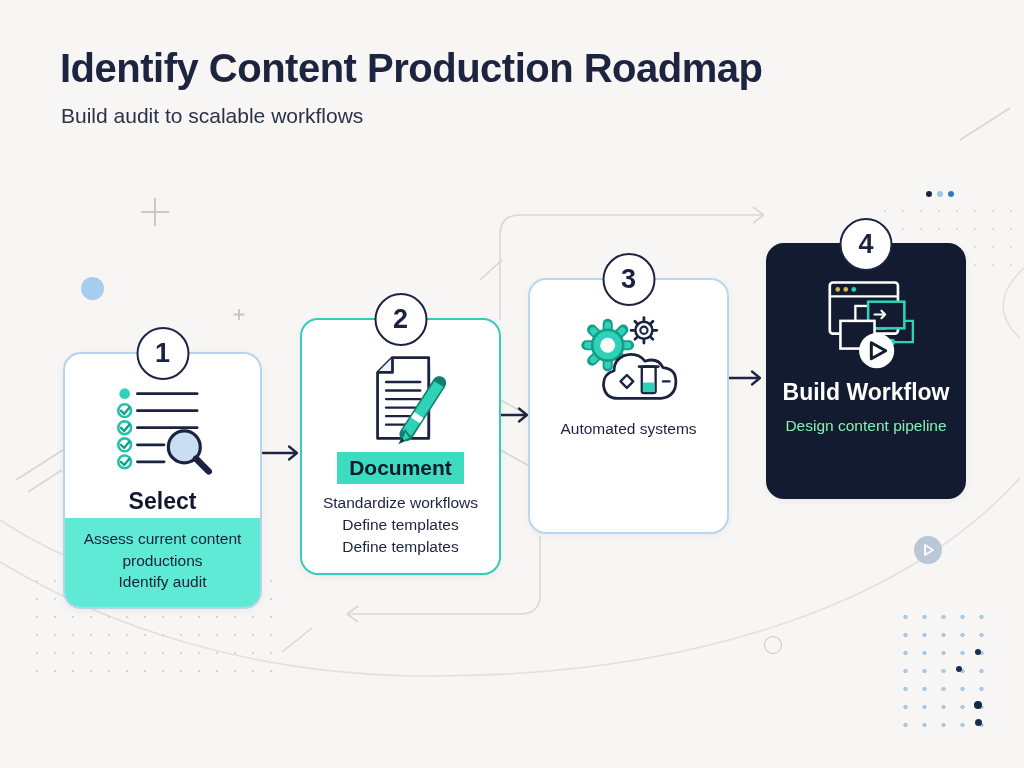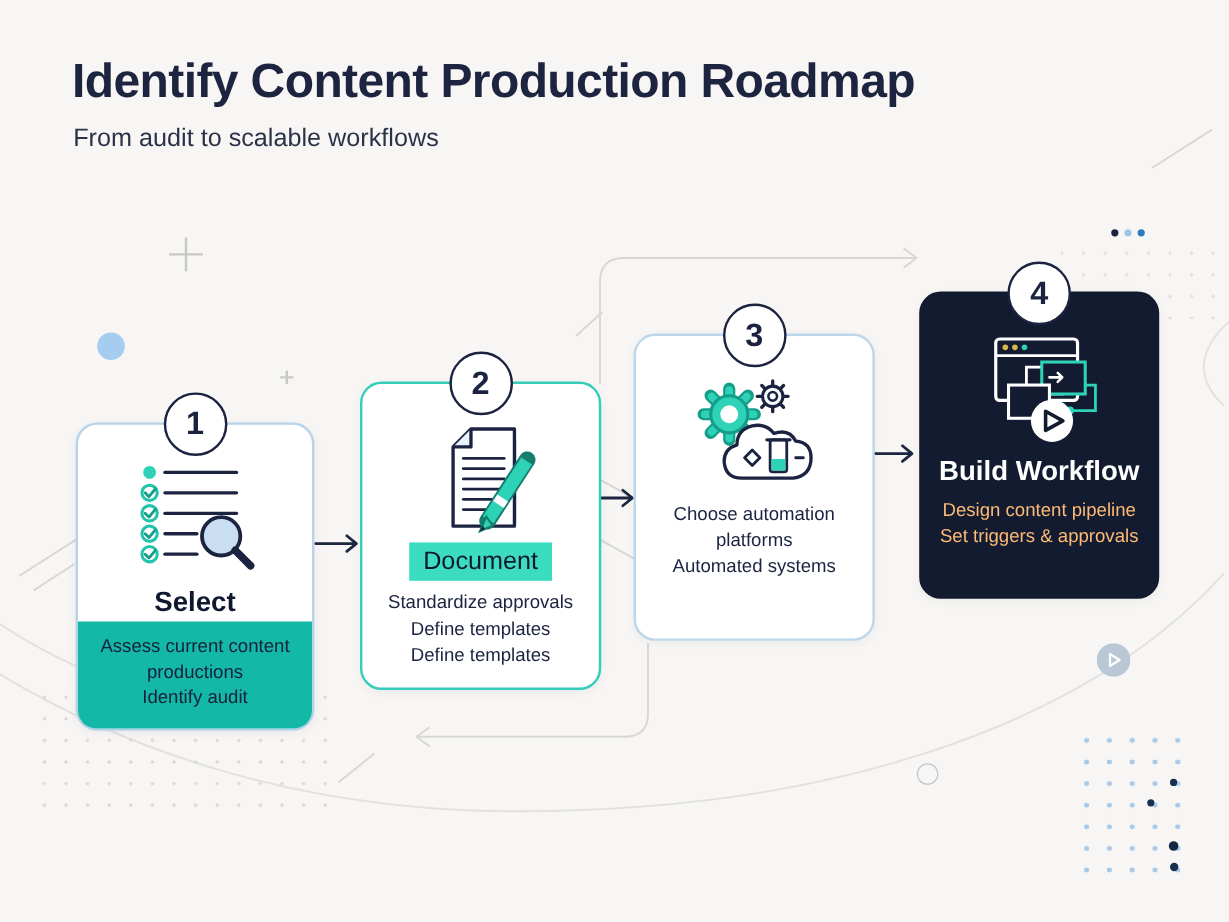--- a/index.html
+++ b/index.html
@@ -45,27 +45,27 @@
     position:absolute;top:-27px;left:50%;transform:translateX(-50%);
     width:49px;height:49px;border-radius:50%;background:#ffffff;border:2.5px solid #1b2340;
     display:flex;align-items:center;justify-content:center;
     font-size:27px;font-weight:700;color:#1b2340;z-index:3;
   }
   .icon-wrap{margin-top:26px;height:104px;display:flex;align-items:center;justify-content:center;}
   .card-title{font-size:23px;font-weight:700;color:#10182f;margin-top:4px;}
   .card4 .card-title{color:#ffffff;}
   .hl-title{
     display:inline-block;background:#3bdcc0;color:#10182f;
-    font-size:21px;font-weight:400;padding:4px 12px;margin-top:2px;
+    font-size:21px;font-weight:700;padding:4px 12px;margin-top:2px;
   }
   .card-lines{margin-top:8px;font-size:15.5px;line-height:1.42;color:#1b2340;padding:0 10px;}
-  .card4 .card-lines{color:#fdba74;font-size:15.5px;margin-top:9px;}
+  .card4 .card-lines{color:#86efac;font-size:15.5px;margin-top:9px;}
   .card1-footer{
     margin-top:auto;width:100%;box-sizing:border-box;
-    background:#14b8a6;border-radius:0 0 15px 15px;
+    background:#5eead4;border-radius:0 0 15px 15px;
     padding:10px 12px 14px;font-size:15.5px;line-height:1.4;color:#15203a;
   }
 </style>
 </head>
 <body>
 
 <svg class="decor-svg" width="1024" height="768" viewBox="0 0 1024 768">
   <g stroke="#d8d7d5" stroke-width="1.6" fill="none">
 
     <path d="M 500 320 L 500 235 Q 500 215 520 215 L 764 215"></path>
@@ -116,21 +116,21 @@
 <div class="dot" style="left:948px;top:191px;width:6px;height:6px;background:#2e7cc0;"></div>
 
 <div class="blue-ball"></div>
 <div class="ring"></div>
 <svg class="play-chip" viewBox="0 0 28 28">
   <circle cx="14" cy="14" r="14" fill="#b9c7d7"></circle>
   <path d="M 11 9 L 19 14 L 11 19 Z" fill="none" stroke="#ffffff" stroke-width="1.8" stroke-linejoin="round"></path>
 </svg>
 
 <div class="title">Identify Content Production Roadmap</div>
-<div class="subtitle">From audit to scalable workflows</div>
+<div class="subtitle">Build audit to scalable workflows</div>
 
 <div class="card card-white card1">
   <div class="badge">
     <span>1</span>
   </div>
   <div class="icon-wrap">
     <svg width="112" height="98" viewBox="0 0 100 92">
       <g stroke="#1b2340" stroke-width="2.6" stroke-linecap="round">
         <path d="M 26 10 H 82"></path>
           <path d="M 26 26 H 82"></path>
@@ -181,21 +181,21 @@
       </g>
       <path d="M 55 80 L 86 32" stroke="#157d6e" stroke-width="13" stroke-linecap="round"></path>
       <path d="M 55.5 79 L 85.5 33" stroke="#2ed3b7" stroke-width="10" stroke-linecap="butt"></path>
       <path d="M 63.5 67 L 66.8 62" stroke="#ffffff" stroke-width="10"></path>
       <path d="M 49 88 L 59 83.5 L 54 76.5 Z" fill="#2ed3b7" stroke="#157d6e" stroke-width="1.6"></path>
       <path d="M 49 88 L 53 86.2 L 51 83.4 Z" fill="#1b2340"></path>
     </svg>
   </div>
   <div class="hl-title">Document</div>
   <div class="card-lines">
-    <div>Standardize approvals</div>
+    <div>Standardize workflows</div>
     <div>Define templates</div>
     <div>Define templates</div>
   </div>
 </div>
 
 <div class="card card-white card3">
   <div class="badge">
     <span>3</span>
   </div>
   <div class="icon-wrap">
@@ -240,21 +240,20 @@
       <path d="M 40 84 Q 27 84 26 71 Q 26 61 36 58 Q 36 46 48 43 Q 59 41 65 49 Q 77 45 82 55 Q 94 56 94 68 Q 94 82 80 84 Z" fill="#ffffff" stroke="#1b2340" stroke-width="2.6" stroke-linejoin="round"></path>
 
       <rect x="62" y="54" width="13" height="25" rx="2" fill="#ffffff" stroke="#1b2340" stroke-width="2.2"></rect>
       <rect x="63" y="69" width="11" height="9" fill="#2ed3b7"></rect>
       <path d="M 59.5 54 H 77.5" stroke="#1b2340" stroke-width="2.6" stroke-linecap="round"></path>
       <path d="M 48 62 L 54 68 L 48 74 L 42 68 Z" fill="#ffffff" stroke="#1b2340" stroke-width="2.2" stroke-linejoin="round"></path>
       <path d="M 82 68 H 88" stroke="#1b2340" stroke-width="2.2" stroke-linecap="round"></path>
     </svg>
   </div>
   <div class="card-lines">
-    <div>Choose automation platforms</div>
     <div>Automated systems</div>
   </div>
 </div>
 
 <div class="card card4">
   <div class="badge">
     <span>4</span>
   </div>
   <div class="icon-wrap">
     <svg width="112" height="98" viewBox="0 0 100 92">
@@ -269,15 +268,14 @@
       <rect x="26" y="44" width="32" height="26" fill="#131b31" stroke="#ffffff" stroke-width="2.4"></rect>
       <path d="M 86 44 L 94 44 L 94 64 L 74 64" fill="none" stroke="#2ed3b7" stroke-width="2.2"></path>
       <circle cx="74" cy="64" r="3.2" fill="#2ed3b7"></circle>
       <circle cx="60" cy="72" r="16.5" fill="#ffffff"></circle>
       <path d="M 55 64.5 L 68.5 72 L 55 79.5 Z" fill="none" stroke="#131b31" stroke-width="2.8" stroke-linejoin="round"></path>
     </svg>
   </div>
   <div class="card-title">Build Workflow</div>
   <div class="card-lines">
     <div>Design content pipeline</div>
-    <div>Set triggers &amp; approvals</div>
   </div>
 </div>
 
 </body></html>

